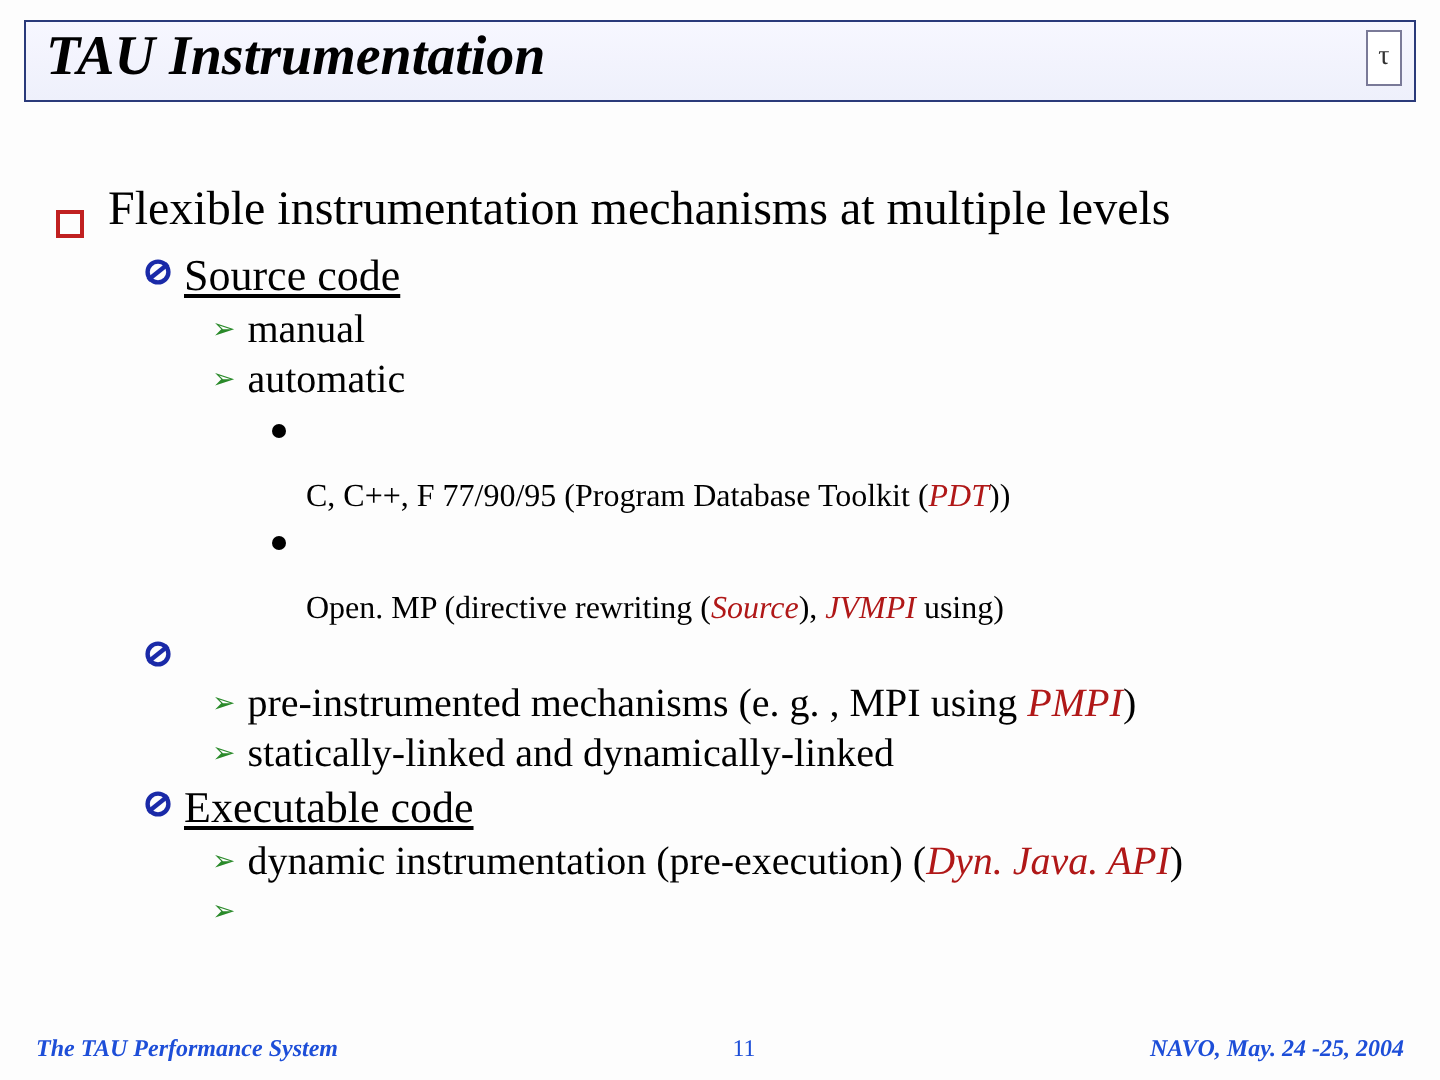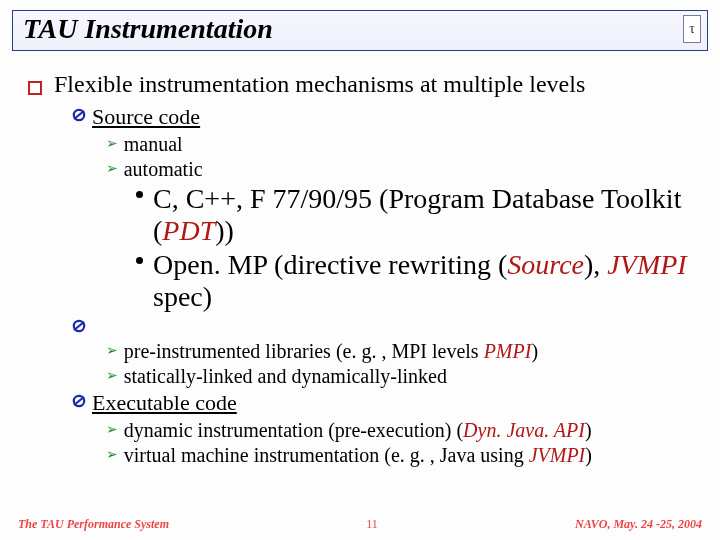--- a/index.html
+++ b/index.html
@@ -40,22 +40,23 @@
   .logo-glyph {
     font-size: 14px;
     font-family: serif;
     color: #333;
   }
   .content {
     padding: 20px 20px 0 28px;
   }
   .lvl1 {
     display: flex;
-    align-items: center;
+    align-items: flex-end;
     margin-bottom: 6px;
+    margin-top: 21px;
   }
   .lvl1-bullet {
     width: 14px; height: 14px;
     border: 2.5px solid #c02020;
     margin-top: 6px;
     margin-right: 12px;
     flex: 0 0 auto;
   }
   .lvl1-text {
     font-size: 24px;
@@ -99,32 +100,32 @@
     margin-bottom: 2px;
   }
   .lvl4-bullet {
     width: 7px; height: 7px;
     border-radius: 50%;
     background: #000;
     margin-right: 10px;
     margin-top: 8px;
     flex: 0 0 auto;
   }
-  .lvl4-text { font-size: 28px; }
+  .lvl4-text { font-size: 16px; margin-top: 36px; }
   .redit { color: #b01818; font-style: italic; }
   .footer {
     position: absolute;
     left: 0; right: 0; bottom: 8px;
     display: flex;
     justify-content: space-between;
     padding: 0 18px;
     font-size: 12px;
     font-style: italic;
     font-weight: bold;
-    color: #ef4444;
+    color: #1d4ed8;
   }
   .footer .center { font-style: normal; font-weight: normal; }
 </style>
 </head>
 <body>
 
 <div class="title-bar">
   <span class="title-text">TAU Instrumentation</span>
   <div class="logo">
     <span class="logo-glyph">τ</span>
@@ -161,37 +162,37 @@
   <div class="lvl4">
     <div class="lvl4-bullet"></div>
     <div class="lvl4-text">
       <span>C, C++, F 77/90/95 (Program Database Toolkit (</span><span class="redit">PDT</span><span>))</span>
     </div>
   </div>
 
   <div class="lvl4">
     <div class="lvl4-bullet"></div>
     <div class="lvl4-text">
-      <span>Open. MP (directive rewriting (</span><span class="redit">Source</span><span>), </span><span class="redit">JVMPI</span><span> spec)</span>
+      <span>Open. MP (directive rewriting (</span><span class="redit">Source</span><span>), </span><span class="redit">JVMPI</span><span> using)</span>
     </div>
   </div>
 
   <div class="lvl2">
     <div class="lvl2-bullet">
       <svg width="14" height="22">
           <circle cx="7" cy="11" r="5.2" fill="none" stroke="#1a2aa8" stroke-width="2.2"></circle>
           <line x1="2" y1="15" x2="12" y2="7" stroke="#1a2aa8" stroke-width="2.2"></line>
         </svg>
     </div>
   </div>
 
   <div class="lvl3">
     <div class="lvl3-bullet">➢</div>
     <div class="lvl3-text">
-      <span>pre-instrumented libraries (e. g. , MPI levels </span><span class="redit">PMPI</span><span>)</span>
+      <span>pre-instrumented mechanisms (e. g. , MPI using </span><span class="redit">PMPI</span><span>)</span>
     </div>
   </div>
 
   <div class="lvl3">
     <div class="lvl3-bullet">➢</div>
     <div class="lvl3-text">statically-linked and dynamically-linked</div>
   </div>
 
   <div class="lvl2">
     <div class="lvl2-bullet">
@@ -205,23 +206,20 @@
 
   <div class="lvl3">
     <div class="lvl3-bullet">➢</div>
     <div class="lvl3-text">
       <span>dynamic instrumentation (pre-execution) (</span><span class="redit">Dyn. Java. API</span><span>)</span>
     </div>
   </div>
 
   <div class="lvl3">
     <div class="lvl3-bullet">➢</div>
-    <div class="lvl3-text">
-      <span>virtual machine instrumentation (e. g. , Java using </span><span class="redit">JVMPI</span><span>)</span>
-    </div>
   </div>
 
 </div>
 
 <div class="footer">
   <span>The TAU Performance System</span>
   <span class="center">11</span>
   <span>NAVO, May. 24 -25, 2004</span>
 </div>
 

